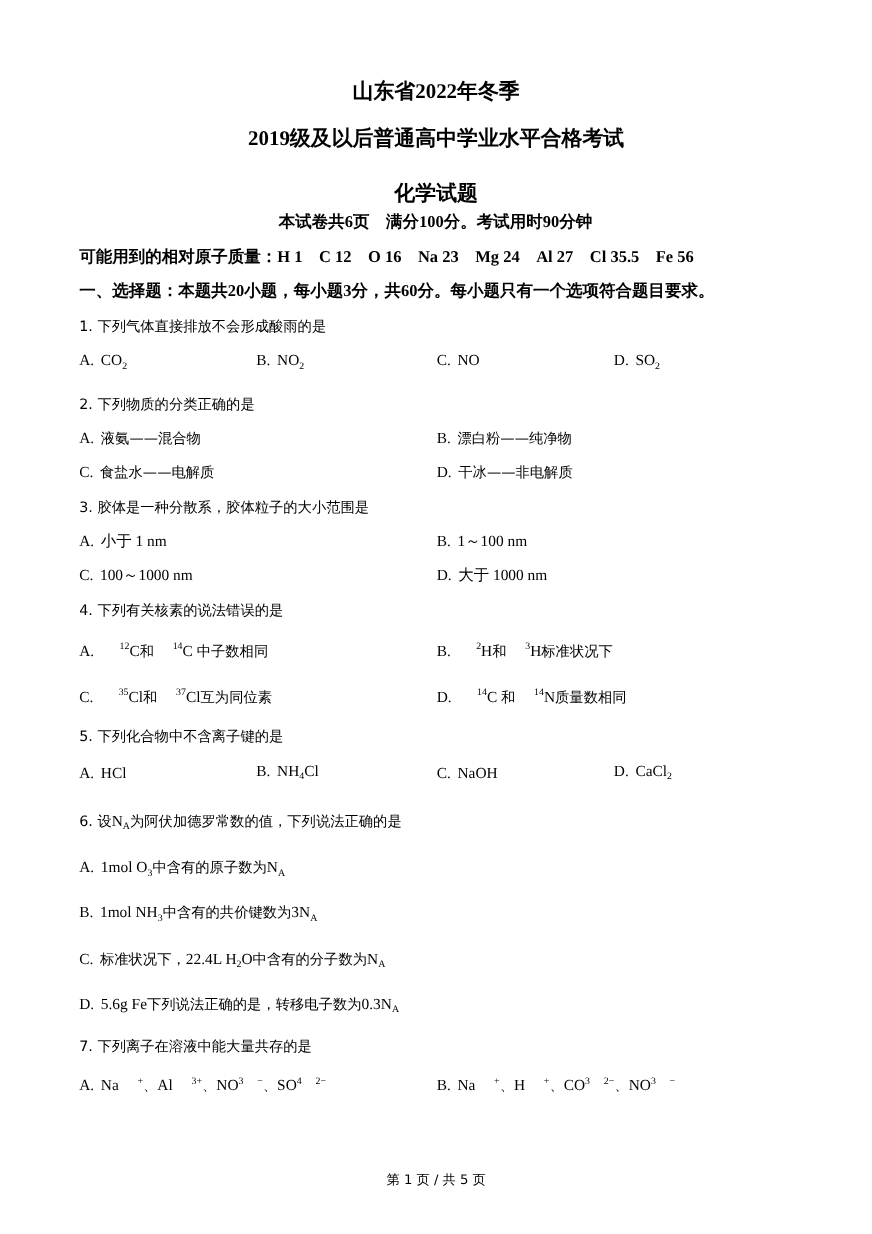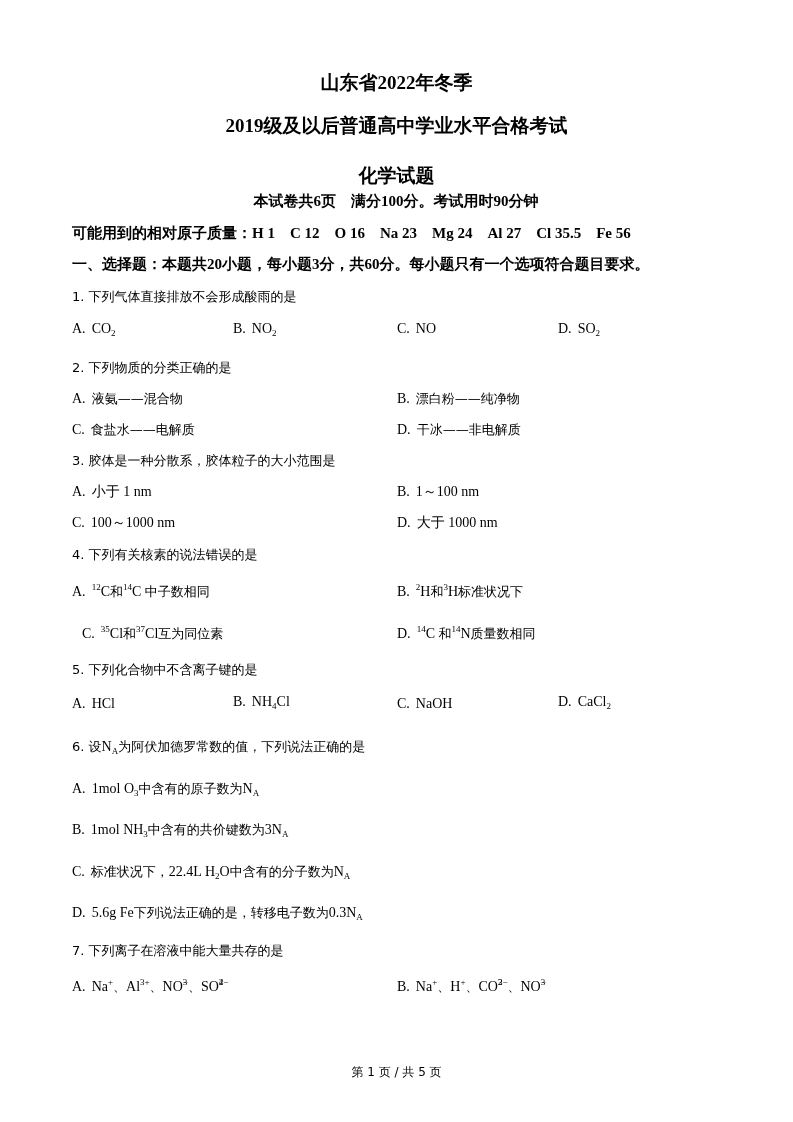--- a/index.html
+++ b/index.html
@@ -7,21 +7,21 @@
   .serif { font-family: "Liberation Serif", "DejaVu Serif", serif; }
   .abs { position: absolute; white-space: nowrap; }
   .title { left: 0; width: 793px; text-align: center; font-weight: bold; font-family: "Liberation Serif", "DejaVu Serif", serif; font-size: 19px; }
   .info { left: 0; width: 792px; text-align: center; font-weight: bold; font-family: "Liberation Serif", "DejaVu Serif", serif; font-size: 15px; }
   .bold-line { left: 72px; font-weight: bold; font-family: "Liberation Serif", "DejaVu Serif", serif; font-size: 15px; }
   .q { left: 72px; font-family: "DejaVu Sans", sans-serif; font-size: 13px; }
   .opt { font-family: "Liberation Serif", "DejaVu Serif", serif; font-size: 14px; }
   .opt .lbl { margin-right: 6px; }
   .opt .cn { font-family: "DejaVu Sans", sans-serif; font-size: 13px; }
   sub { font-size: 9px; vertical-align: -3px; }
-  sup { font-size: 9px; vertical-align: 6px; }
+  sup { font-size: 9px; vertical-align: 6px; margin-left: 17px; }
   .ion { display: inline-block; position: relative; }
   .footer { left: 0; width: 793px; text-align: center; font-family: "DejaVu Sans", sans-serif; font-size: 12px; }
 </style>
 </head>
 <body>
 
 <div class="abs title" style="top:70px;">山东省2022年冬季</div>
 <div class="abs title" style="top:113px;">2019级及以后普通高中学业水平合格考试</div>
 <div class="abs title" style="top:163px;">化学试题</div>
 <div class="abs info" style="top:192px;">本试卷共6页　满分100分。考试用时90分钟</div>
@@ -70,21 +70,21 @@
   <span class="lbl">D.</span><span>大于 1000 nm</span>
 </div>
 
 <div class="abs q" style="top:546px;">4. 下列有关核素的说法错误的是</div>
 <div class="abs opt" style="top:582px; left:72px;">
   <span class="lbl">A.</span><sup>12</sup><span>C</span><span class="cn">和</span><sup>14</sup><span>C</span> <span class="cn">中子数相同</span>
 </div>
 <div class="abs opt" style="top:582px; left:397px;">
   <span class="lbl">B.</span><sup>2</sup><span>H</span><span class="cn">和</span><sup>3</sup><span>H</span><span class="cn">标准状况下</span>
 </div>
-<div class="abs opt" style="top:624px; left:82px;text-align:right;">
+<div class="abs opt" style="top:624px; left:72px;text-align:right;">
   <span class="lbl">C.</span><sup>35</sup><span>Cl</span><span class="cn">和</span><sup>37</sup><span>Cl</span><span class="cn">互为同位素</span>
 </div>
 <div class="abs opt" style="top:624px; left:397px;">
   <span class="lbl">D.</span><sup>14</sup><span>C</span> <span class="cn">和</span><sup>14</sup><span>N</span><span class="cn">质量数相同</span>
 </div>
 
 <div class="abs q" style="top:661px;">5. 下列化合物中不含离子键的是</div>
 <div class="abs opt" style="top:696px; left:72px;">
   <span class="lbl">A.</span><span>HCl</span>
 </div>

